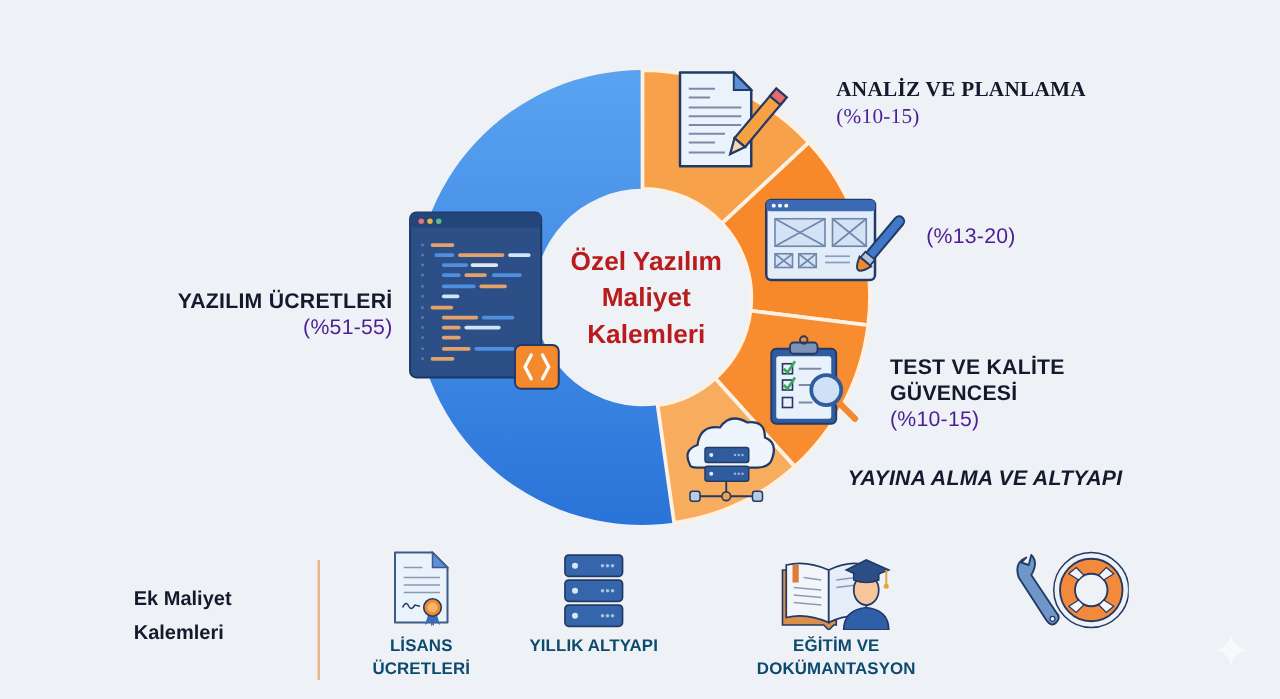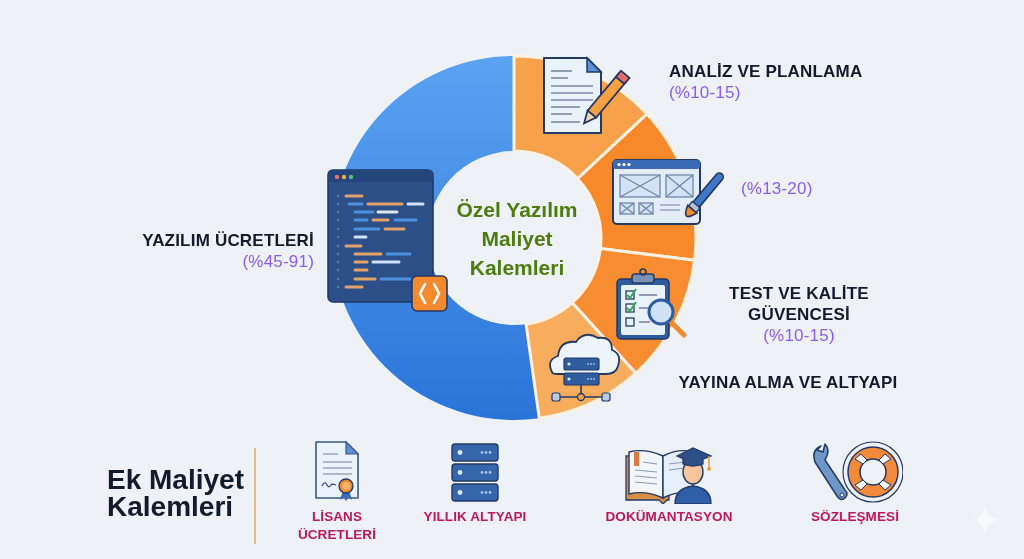--- a/index.html
+++ b/index.html
@@ -6,29 +6,29 @@
   body {
     width: 1024px; height: 559px; overflow: hidden;
     background: #eef1f5;
     font-family: "Liberation Sans", "DejaVu Sans", sans-serif;
     color: #141a2e;
     position: relative;
   }
   .abs { position: absolute; }
   .chart-svg { position: absolute; left: 0; top: 0; }
   .label { position: absolute; font-weight: 700; font-size: 17px; letter-spacing: 0.2px; line-height: 21px; color: #141a2e; }
-  .pct { font-weight: 400; font-size: 17px; color: #8b5cf6; }
+  .pct { font-weight: 400; font-size: 17px; color: #4c1d95; }
   .center-title {
     position: absolute; left: 434px; top: 195px; width: 166px;
-    text-align: center; font-weight: 700; font-size: 21px; line-height: 29px; color: #4d7c0f;
+    text-align: center; font-weight: 700; font-size: 21px; line-height: 29px; color: #b91c1c;
   }
-  .ek-title { position: absolute; left: 107px; top: 466px; font-weight: 700; font-size: 28px; line-height: 27px; color: #141a2e; }
+  .ek-title { position: absolute; left: 107px; top: 466px; font-weight: 700; font-size: 16px; line-height: 27px; color: #141a2e; }
   .divider { position: absolute; left: 254px; top: 448px; width: 2px; height: 96px; background: #e8b88c; }
   .extra-item { position: absolute; top: 438px; text-align: center; }
-  .extra-label { font-weight: 700; font-size: 13.5px; line-height: 18px; color: #be185d; letter-spacing: 0.1px; }
+  .extra-label { font-weight: 700; font-size: 13.5px; line-height: 18px; color: #0c4a6e; letter-spacing: 0.1px; }
   .extra-icon { height: 66px; display: flex; justify-content: center; align-items: flex-end; margin-bottom: 4px; }
 </style>
 </head>
 <body>
 
 <svg class="chart-svg" width="1024" height="559">
   <defs>
     <linearGradient id="blueGrad" x1="0" y1="0" x2="0" y2="1">
       <stop offset="0" stop-color="#5aa3f1"></stop>
       <stop offset="1" stop-color="#2a74d9"></stop>
@@ -189,38 +189,38 @@
     </g>
   </g>
 </svg>
 
 <div class="center-title">
   <div>Özel Yazılım</div>
   <div>Maliyet</div>
   <div>Kalemleri</div>
 </div>
 
-<div class="label" style="left:669px; top:61px;">
+<div class="label" style="left:669px; top:61px;font-family:Liberation Serif, serif;">
   <div>ANALİZ VE PLANLAMA</div>
   <div class="pct">(%10-15)</div>
 </div>
 <div class="label" style="left:741px; top:178px;">
   <div class="pct">(%13-20)</div>
 </div>
-<div class="label" style="left:712px; top:283px; width:174px; text-align:center;">
+<div class="label" style="left:712px; top:283px; width:174px; text-align:left;">
   <div>TEST VE KALİTE</div>
   <div>GÜVENCESİ</div>
   <div class="pct">(%10-15)</div>
 </div>
-<div class="label" style="left:662px; top:372px; width:252px; text-align:center;">
+<div class="label" style="left:662px; top:372px; width:252px; text-align:center;font-style:italic;">
   <div>YAYINA ALMA VE ALTYAPI</div>
 </div>
 <div class="label" style="left:116px; top:230px; width:198px; text-align:right;">
   <div>YAZILIM ÜCRETLERİ</div>
-  <div class="pct">(%45-91)</div>
+  <div class="pct">(%51-55)</div>
 </div>
 
 <div class="ek-title">
   <div>Ek Maliyet</div>
   <div>Kalemleri</div>
 </div>
 <div class="divider"></div>
 
 <div class="extra-item" style="left:282px; width:110px;">
   <div class="extra-icon">
@@ -289,37 +289,37 @@
           <line x1="46" y1="28" x2="62" y2="26"></line>
         </g>
       <path d="M52 62 Q52 46 70 44 Q88 46 88 62 Z" fill="#2f5fa8" stroke="#243a66" stroke-width="1.4"></path>
       <ellipse cx="70" cy="30" rx="10" ry="12" fill="#f6c59c" stroke="#243a66" stroke-width="1.4"></ellipse>
       <path d="M54 14 L70 6 L88 14 L70 21 Z" fill="#2c4f88" stroke="#243a66" stroke-width="1.3"></path>
       <path d="M60 17 L60 22 Q70 26 80 22 L80 17" fill="#2c4f88" stroke="#243a66" stroke-width="1.3"></path>
       <line x1="86" y1="14" x2="86" y2="26" stroke="#e8a23a" stroke-width="1.6"></line>
       <circle cx="86" cy="27" r="2" fill="#e8a23a"></circle>
     </svg>
   </div>
+  <div class="extra-label">EĞİTİM VE</div>
   <div class="extra-label">DOKÜMANTASYON</div>
 </div>
 
 <div class="extra-item" style="left:776px; width:158px;">
   <div class="extra-icon">
     <svg width="96" height="64" viewBox="0 0 96 64">
       <path d="M14 6 Q4 10 8 22 L30 56 Q34 62 38 58 Q42 54 38 50 L18 20 Q24 10 18 4 L16 12 L10 10 Z" fill="#6f96c9" stroke="#243a66" stroke-width="1.5" stroke-linejoin="round"></path>
       <circle cx="35" cy="55" r="2" fill="#eef1f5" stroke="#243a66" stroke-width="1"></circle>
       <circle cx="66" cy="32" r="30" fill="none" stroke="#243a66" stroke-width="1.2"></circle>
       <circle cx="66" cy="32" r="25" fill="#f3893a" stroke="#243a66" stroke-width="1.5"></circle>
       <circle cx="66" cy="32" r="13" fill="#eef1f5" stroke="#243a66" stroke-width="1.5"></circle>
       <g fill="#f2f6fb" stroke="#243a66" stroke-width="1">
         <path d="M54 14 L60 20 L56 24 L48 19 Z"></path>
         <path d="M78 14 L84 19 L76 24 L72 20 Z"></path>
         <path d="M48 45 L56 40 L60 44 L54 50 Z"></path>
         <path d="M84 45 L78 50 L72 44 L76 40 Z"></path>
       </g>
     </svg>
   </div>
-  <div class="extra-label">SÖZLEŞMESİ</div>
 </div>
 
 <svg class="abs" style="left:970px; top:505px;" width="30" height="30" viewBox="0 0 30 30">
   <path d="M15 2 Q17 13 28 15 Q17 17 15 28 Q13 17 2 15 Q13 13 15 2 Z" fill="#f8fafc" opacity="0.9"></path>
 </svg>
 
 </body></html>

